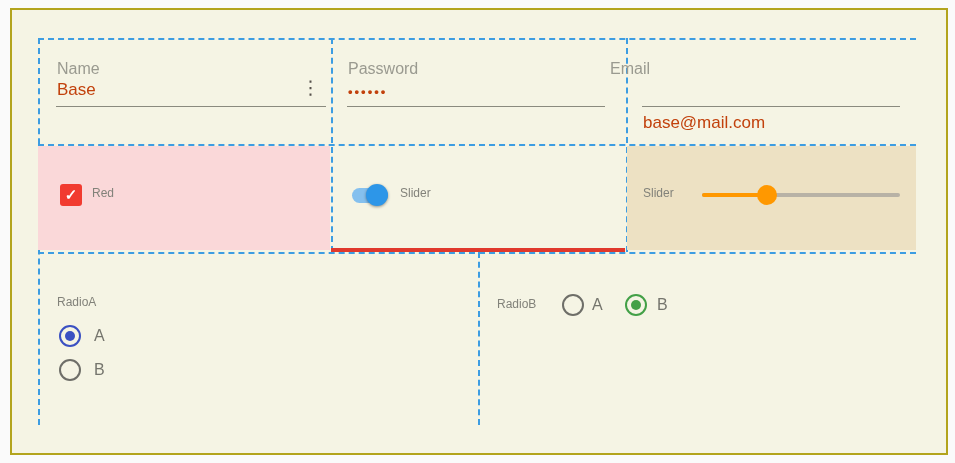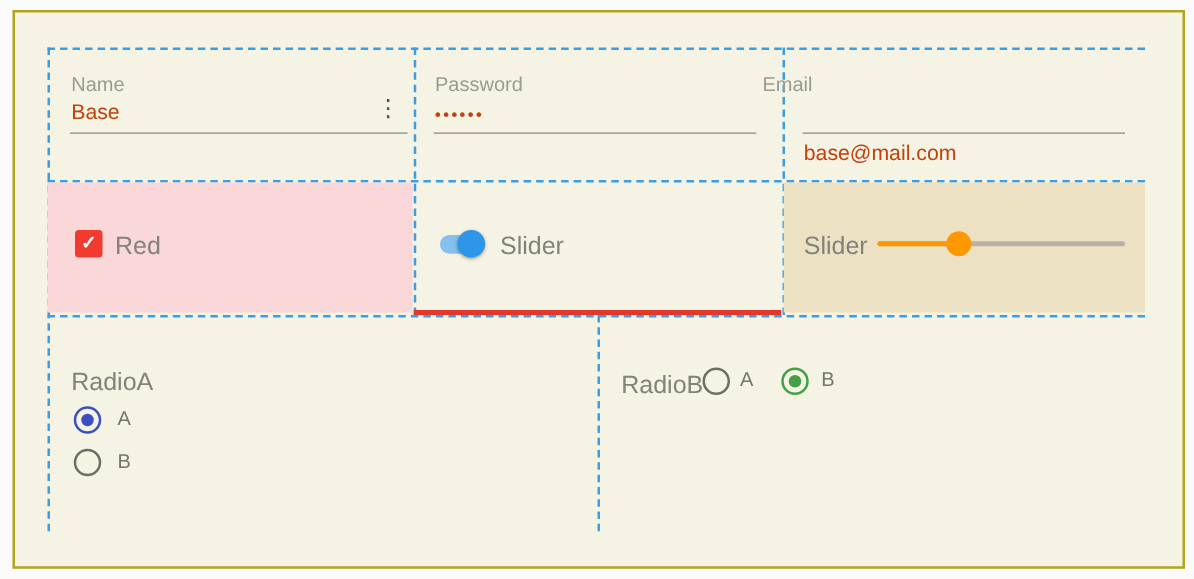--- a/index.html
+++ b/index.html
@@ -13,21 +13,21 @@
   .cell-pink{position:absolute;left:26px;top:136px;width:292px;height:104px;background:#fad8d9;}
   .cell-tan{position:absolute;left:615px;top:136px;width:289px;height:104px;background:#ede1c3;}
   .red-rule{position:absolute;left:319px;top:238px;width:294px;height:4px;background:#e0392c;}
   
   .fld-label{position:absolute;font-size:16px;color:#9a9a90;}
   .fld-value{position:absolute;font-size:17px;color:#c2410c;}
   .underline{position:absolute;height:0;border-bottom:1px solid #8a8a7e;}
   .kebab{position:absolute;font-size:19px;color:#55504b;line-height:20px;cursor:pointer;}
   .pw{letter-spacing:2px;font-weight:bold;font-size:13px;padding-top:4px;}
   
-  .ctl-label{position:absolute;font-size:20px;color:#82827a;}
+  .ctl-label{position:absolute;font-size:12px;color:#82827a;}
   
   .checkbox{position:absolute;width:22px;height:22px;border-radius:3px;border:2px solid #6e6e68;
     box-sizing:border-box;cursor:pointer;text-align:center;}
   .checkbox.on{background:#f13b30;border:none;}
   .checkbox .check{display:none;color:#fff;font-size:15px;font-weight:bold;line-height:22px;}
   .checkbox.on .check{display:block;}
   
   .switch{position:absolute;width:36px;height:22px;cursor:pointer;}
   .switch .track{position:absolute;left:0;top:4px;width:36px;height:15px;border-radius:8px;background:#b5b0a5;}
   .switch.on .track{background:#85c0ee;}

